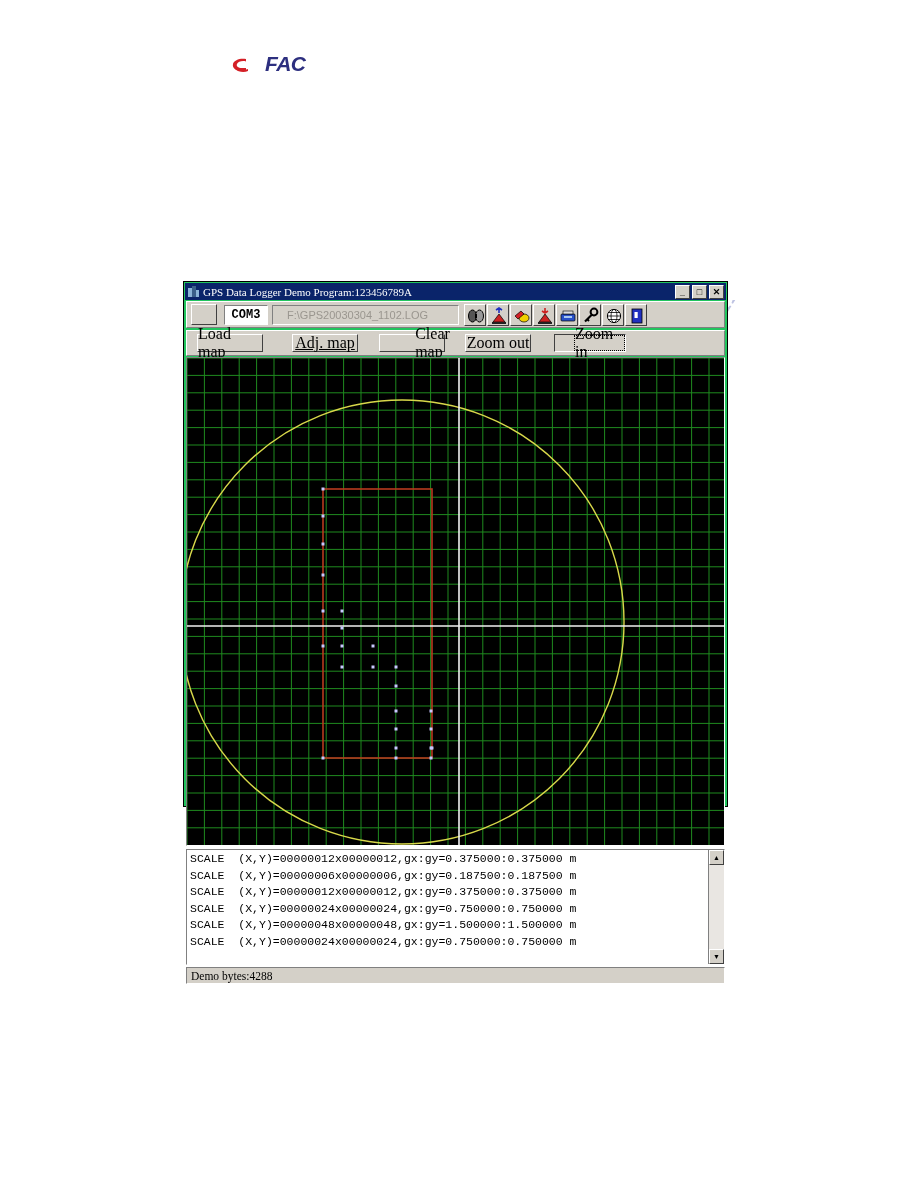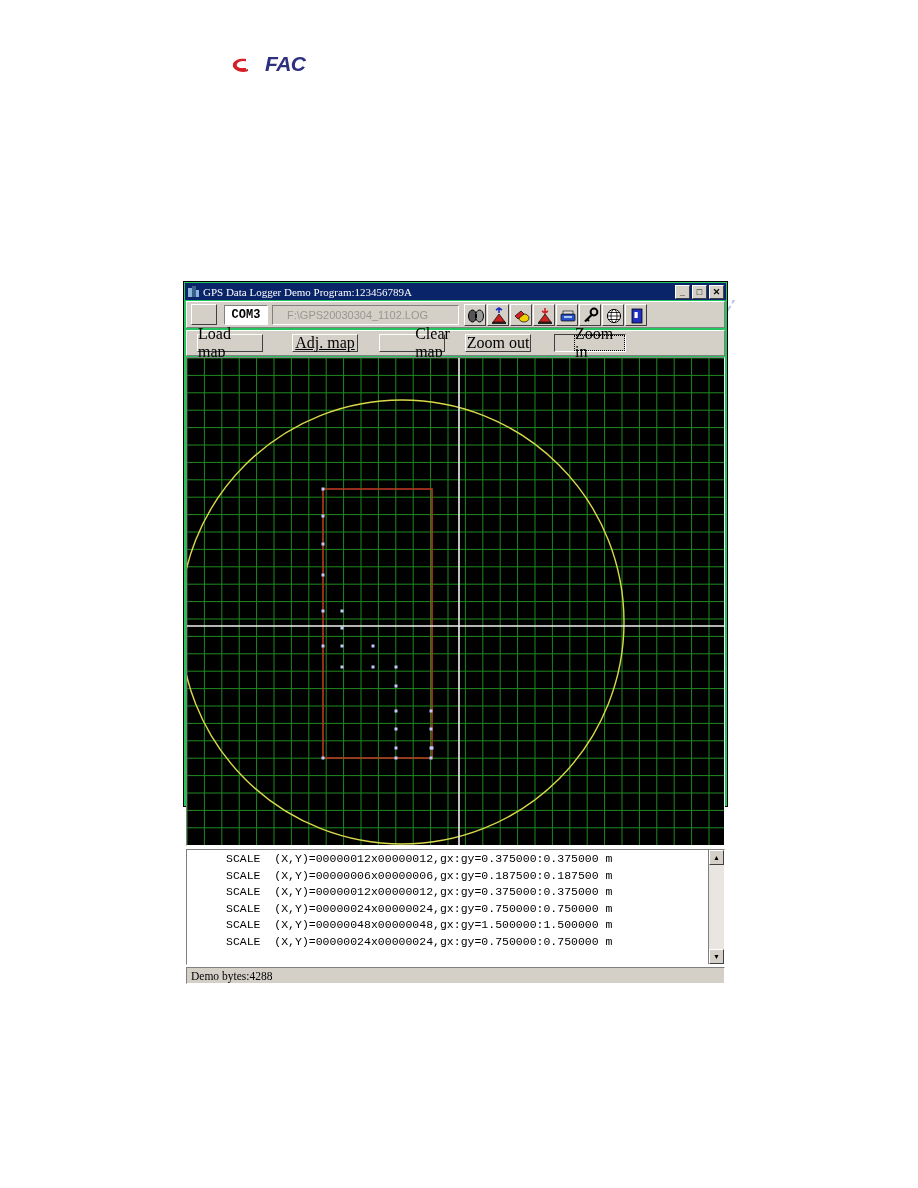--- a/index.html
+++ b/index.html
@@ -110,21 +110,21 @@
     margin:1px 2px 0 2px;height:489px;background:#000;
     border:1px solid;border-color:#808080 #ffffff #ffffff #808080;
     position:relative;overflow:hidden;box-sizing:border-box;
   }
   .mapwrap svg{display:block;position:absolute;left:0;top:0;}
 
   
   .logwrap{
     margin:3px 2px 0 2px;height:116px;background:#ffffff;
     border:1px solid;border-color:#808080 #ffffff #ffffff #808080;
-    display:flex;box-sizing:border-box;overflow:hidden;padding-left:36px;
+    display:flex;box-sizing:border-box;overflow:hidden;
   }
   .logtext{
     flex:1 1 auto;padding:1px 0 0 3px;overflow:hidden;
     font-family:"Liberation Mono", monospace;font-size:11.5px;
     line-height:16.6px;color:#000;white-space:pre;
   }
   .scrollbar{
     flex:0 0 16px;width:16px;background:#d4d0c8;
     display:flex;flex-direction:column;justify-content:space-between;
     border-left:1px solid #808080;box-sizing:border-box;

